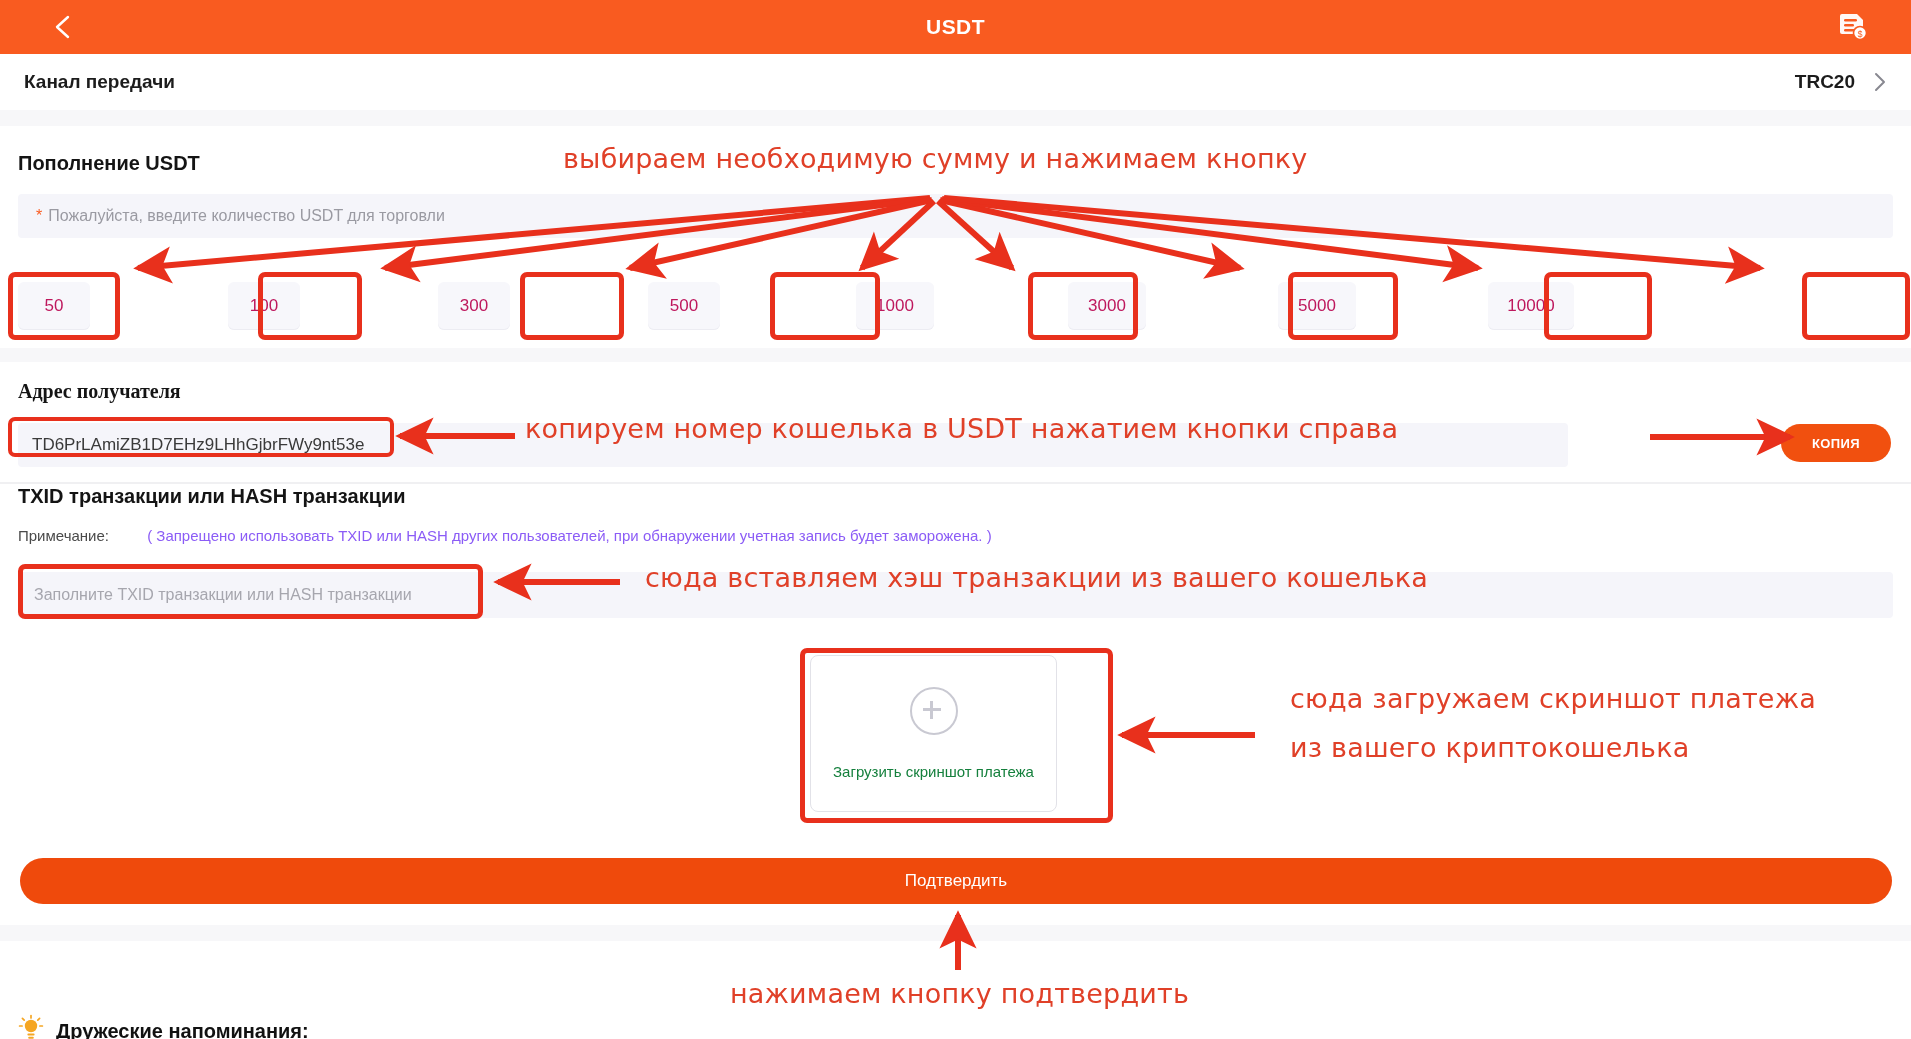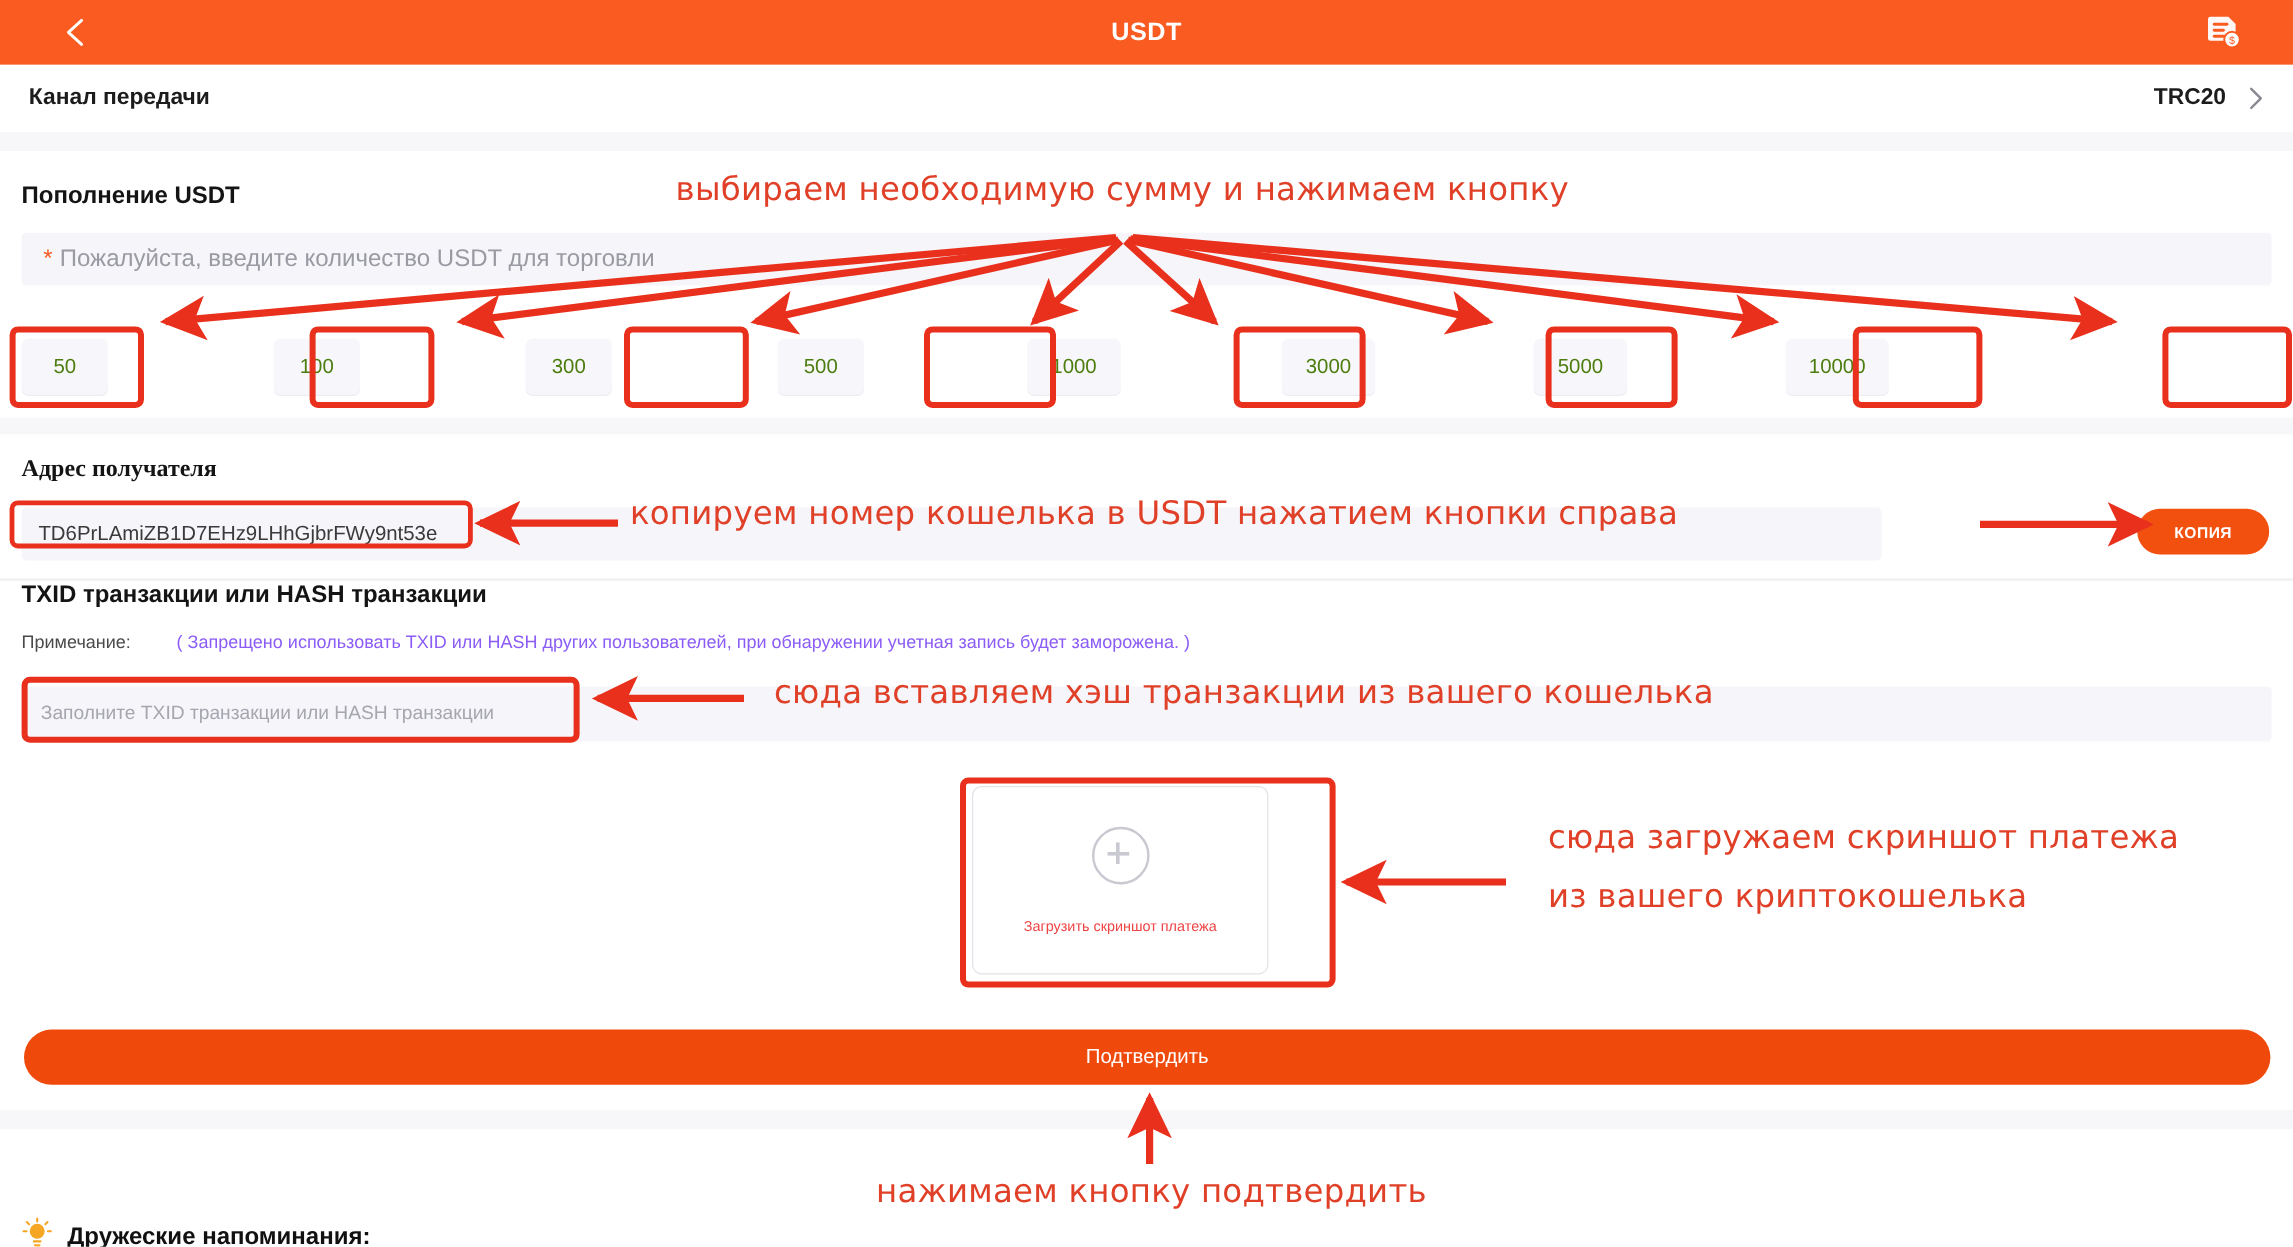--- a/index.html
+++ b/index.html
@@ -107,40 +107,40 @@
     position: absolute;
     left: 18px; top: 194px;
     width: 1875px; height: 44px;
     background: #f5f5fa;
     border-radius: 4px;
   }
   .amount-note-text {
     position: absolute;
     left: 18px; top: 50%;
     transform: translateY(-50%);
-    font-size: 20px;
+    font-size: 16px;
     color: #9a9aa2;
   }
   .amount-note-star {
     color: #f95b20;
     margin-right: 6px;
   }
 
   
   .chip {
     position: absolute;
     top: 282px;
     height: 48px;
     background: #f7f7fb;
     border-radius: 6px;
     display: flex;
     align-items: center;
     justify-content: center;
     font-size: 17px;
-    color: #4d7c0f;
+    color: #be185d;
     cursor: pointer;
     box-shadow: inset 0 -1px 0 #ececf2;
   }
 
   .divider {
     position: absolute;
     left: 0;
     width: 1911px;
     height: 14px;
     background: #f7f7f9;
@@ -229,22 +229,22 @@
     position: absolute;
     background: #c9c9d2;
   }
   .plus-circle::before {
     left: 11px; top: 19px; width: 18px; height: 3px;
   }
   .plus-circle::after {
     left: 18.5px; top: 11.5px; width: 3px; height: 18px;
   }
   .upload-label {
-    font-size: 12px;
-    color: #ef4444;
+    font-size: 15px;
+    color: #15803d;
   }
 
   
   .confirm-btn {
     position: absolute;
     left: 20px; top: 858px;
     width: 1872px; height: 46px;
     background: #ef4a0c;
     border-radius: 23px;
     color: #fff;

